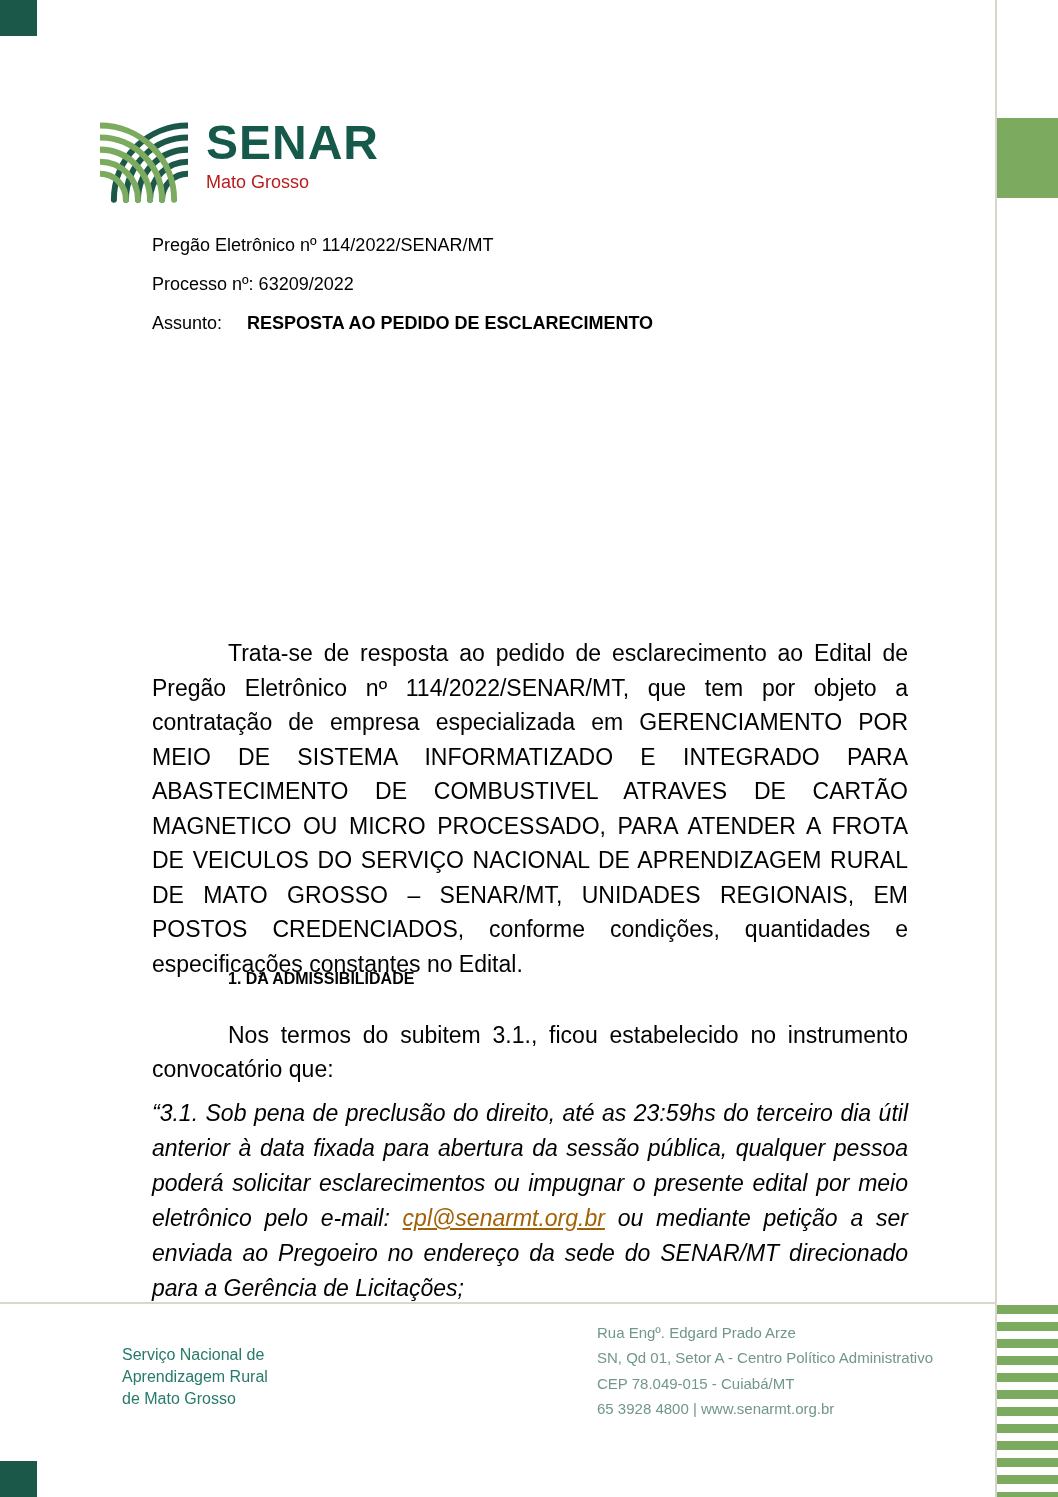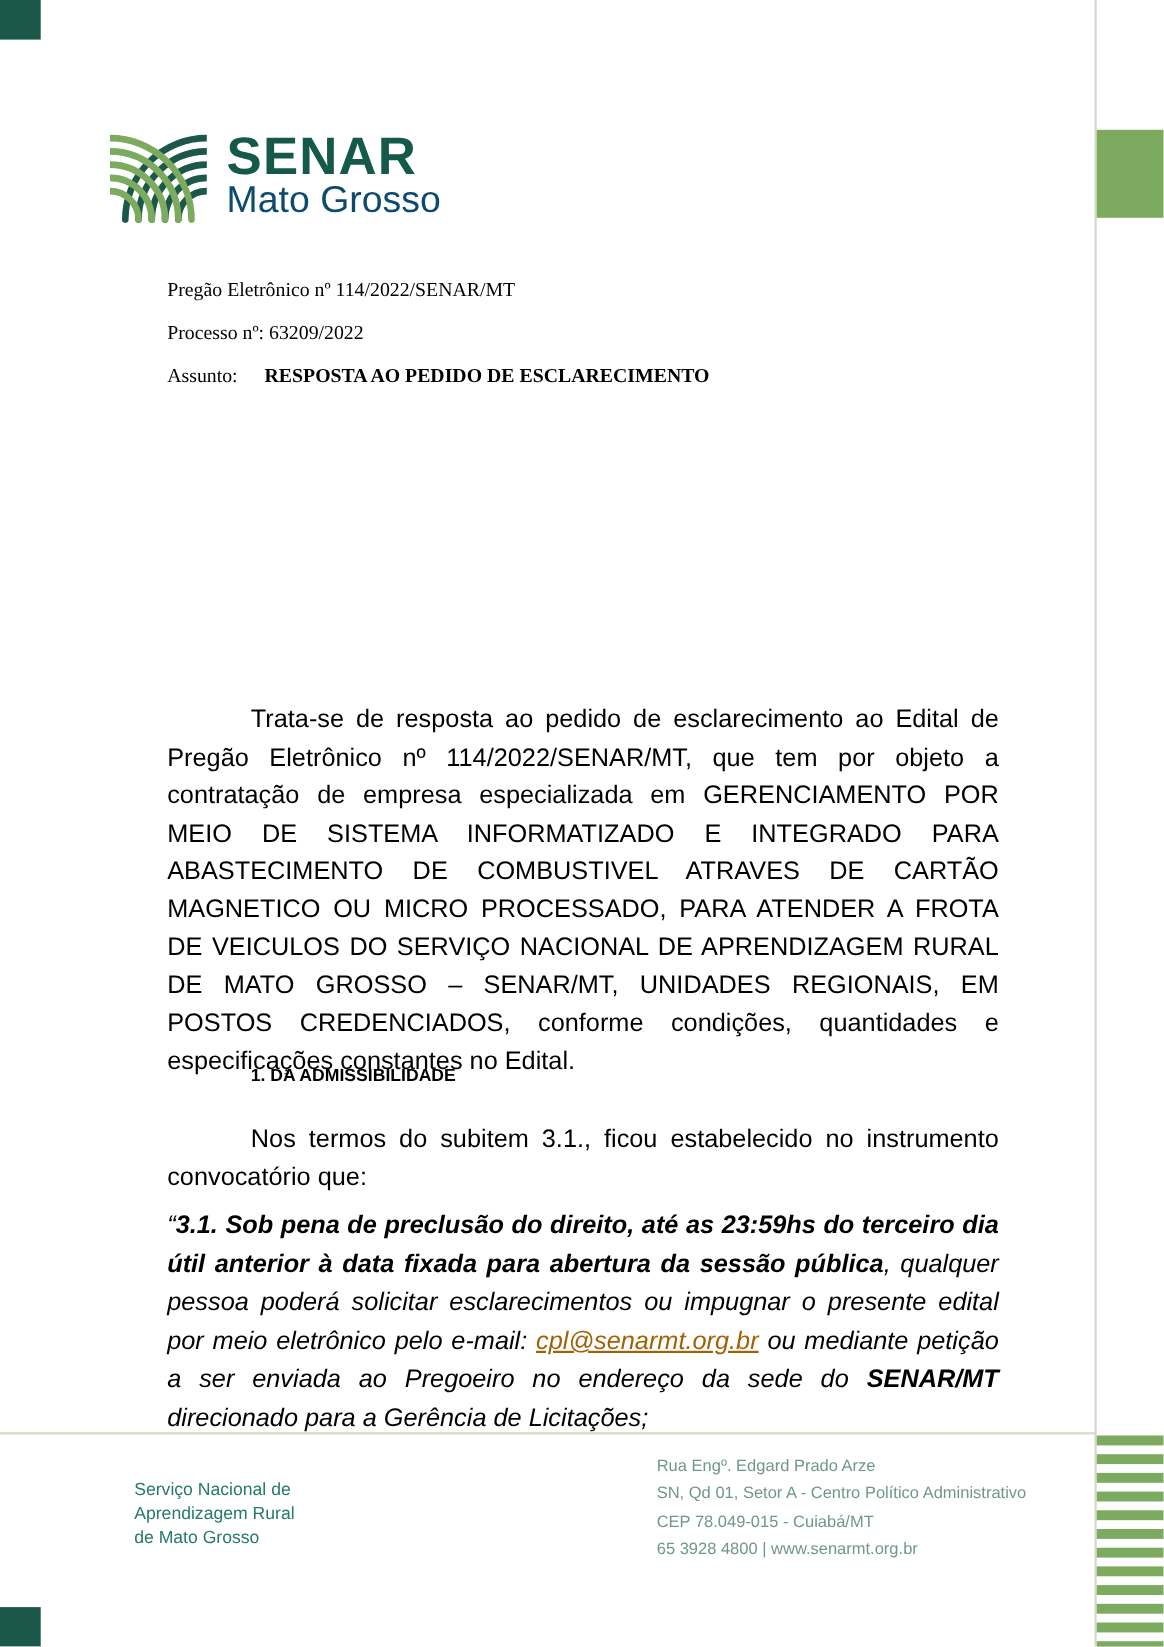--- a/index.html
+++ b/index.html
@@ -23,36 +23,36 @@
   #stripes .stripe { width: 61px; height: 9px; margin-bottom: 8px; background: #7cab60; }
 
   
   #logo { position: absolute; left: 100px; top: 110px; display: flex; align-items: flex-start; }
   #logo-icon { width: 88px; height: 95px; }
   #logo-textcol { margin-left: 18px; padding-top: 10px; }
   #logo-title {
     font-size: 48px; font-weight: bold; color: #14594a;
     letter-spacing: 1px; line-height: 46px;
   }
-  #logo-sub { font-size: 34px; color: #0c4a6e; line-height: 28px; margin-top: 2px; }
+  #logo-sub { font-size: 18px; color: #b91c1c; line-height: 28px; margin-top: 2px; }
 
   
-  #doc-header { position: absolute; left: 152px; top: 244px; font-size: 18px; line-height: 39px; font-family: Liberation Serif, serif; }
+  #doc-header { position: absolute; left: 152px; top: 226px; font-size: 18px; line-height: 39px; }
   #doc-header .bold { font-weight: bold; margin-left: 20px; }
 
   
   .para {
     position: absolute; left: 152px; width: 756px;
     font-size: 23px; line-height: 34.5px; text-align: justify;
   }
   #body-p1 { top: 636px; text-indent: 76px; }
   #section-title { position: absolute; left: 228px; top: 970px; font-size: 16px; font-weight: bold; }
   #intro-p { top: 1018px; text-indent: 76px; line-height: 34px; }
   #quote-p { top: 1096px; font-style: italic; line-height: 35px; }
-  #quote-p .bold { font-weight: bold; }
+  #quote-p .bold { font-weight: normal; }
   #quote-p a { color: #a16207; text-decoration: underline; }
 
   
   #footer-org { position: absolute; left: 122px; top: 1344px; font-size: 16px; font-weight: normal; color: #27796a; line-height: 22px; }
   #footer-addr { position: absolute; left: 597px; top: 1320px; font-size: 15px; color: #71968c; line-height: 25.3px; }
 </style>
 </head>
 <body>
 
 <div id="page">

